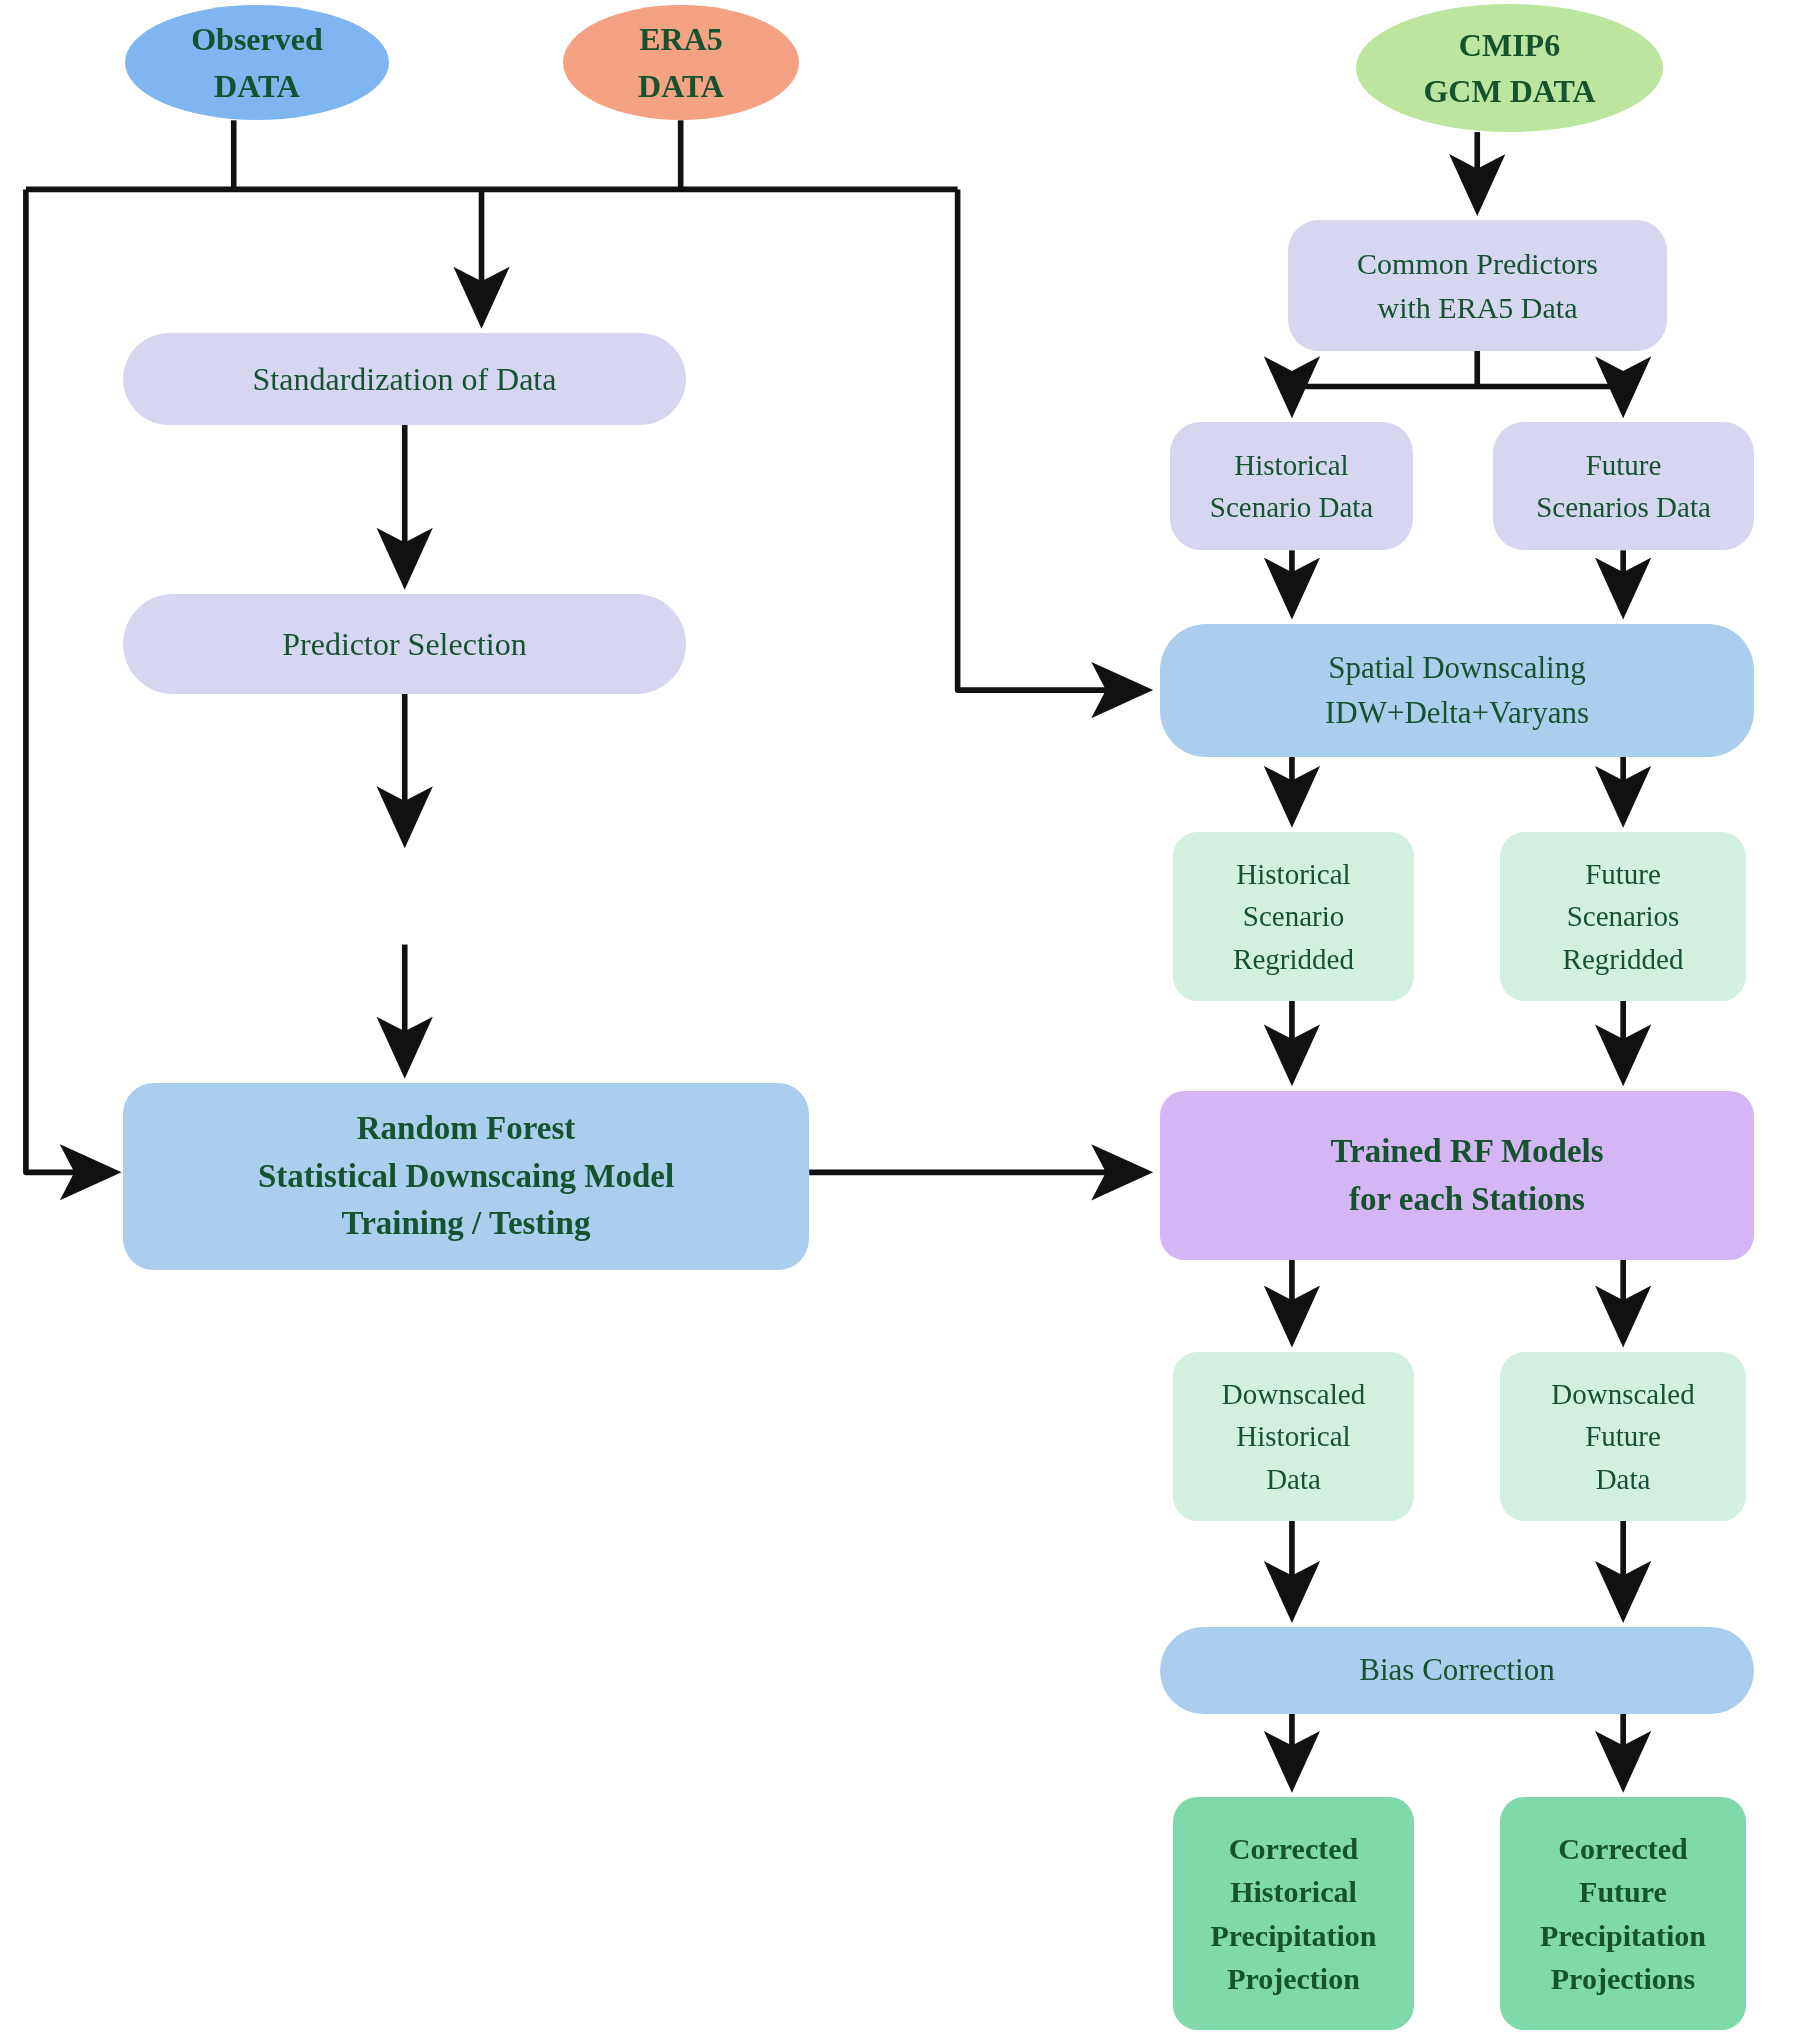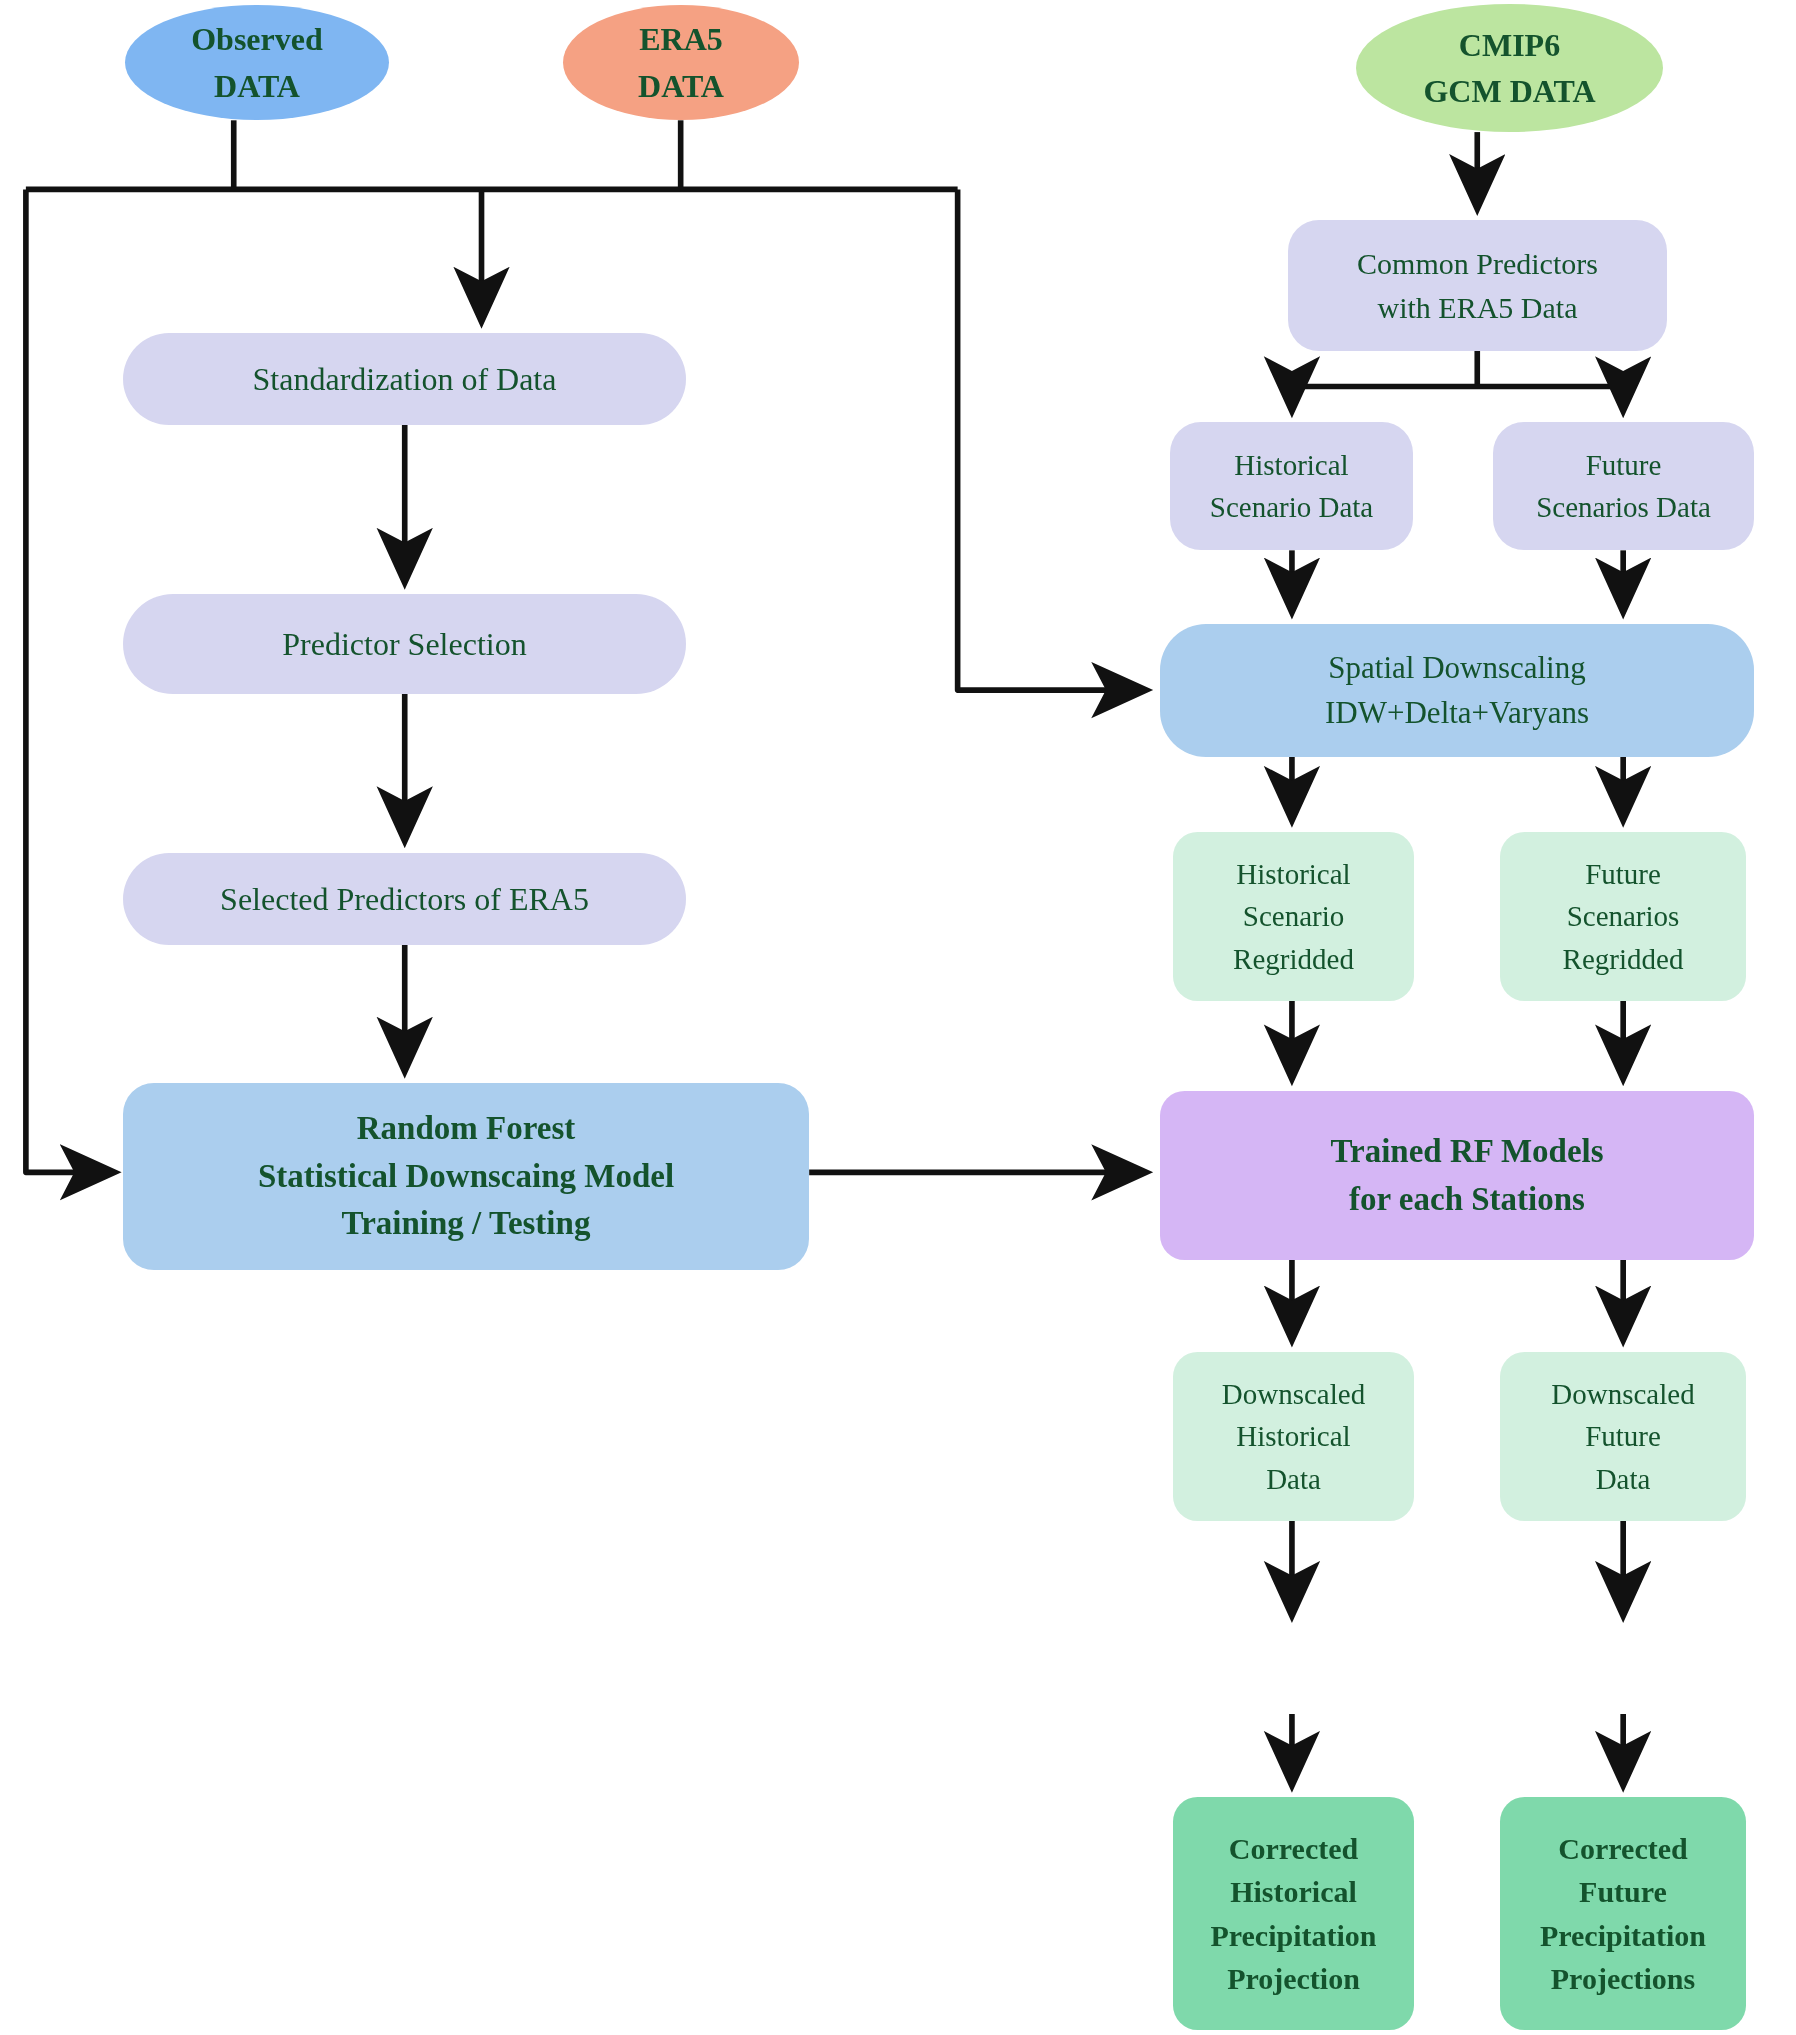--- a/index.html
+++ b/index.html
@@ -117,21 +117,20 @@
   <div class="node ellipse t-bold fs-62" style="left:563px; top:5.1px; width:236px; height:115px; background:#F5A183;">ERA5
 DATA</div>
 
   <div class="node ellipse t-bold fs-62" style="left:1356px; top:4.1px; width:307px; height:128px; background:#BCE5A0;">CMIP6
 GCM DATA</div>
 
   <div class="node pill t-norm fs-62" style="left:123px; top:333px; width:563px; height:92px; background:#D6D6F0;">Standardization of Data</div>
 
   <div class="node pill t-norm fs-62" style="left:123px; top:594px; width:563px; height:100px; background:#D6D6F0;">Predictor Selection</div>
 
-  <div class="node pill t-norm fs-62" style="left:123px; top:853px; width:563px; height:92px; background:#D6D6F0;">Selected Predictors of ERA5</div>
 
   <div class="node rounded t-bold fs-64" style="left:123px; top:1083px; width:686px; height:187px; background:#ABCEEE;">Random Forest
 Statistical Downscaing Model
 Training / Testing</div>
 
   <div class="node rounded t-norm fs-58" style="left:1288px; top:220px; width:379px; height:131px; background:#D6D6F0;">Common Predictors
 with ERA5 Data</div>
 
   <div class="node rounded t-norm fs-56" style="left:1170px; top:422px; width:243px; height:128px; background:#D6D6F0;">Historical
 Scenario Data</div>
@@ -154,20 +153,21 @@
 for each Stations</div>
 
   <div class="node rounded-s t-norm fs-56" style="left:1173px; top:1352px; width:241px; height:169px; background:#D2F0DF;">Downscaled
 Historical
 Data</div>
 
   <div class="node rounded-s t-norm fs-56" style="left:1500px; top:1352px; width:246px; height:169px; background:#D2F0DF;">Downscaled
 Future
 Data</div>
 
+  <div class="node pill t-norm fs-60" style="left:1160px; top:1627px; width:594px; height:87px; background:#ABCEEE;">Bias Correction</div>
 
   <div class="node rounded-s t-bold fs-58" style="left:1173px; top:1797px; width:241px; height:233px; background:#7FD9AB;">Corrected
 Historical
 Precipitation
 Projection</div>
 
   <div class="node rounded-s t-bold fs-58" style="left:1500px; top:1797px; width:246px; height:233px; background:#7FD9AB;">Corrected
 Future
 Precipitation
 Projections</div>

